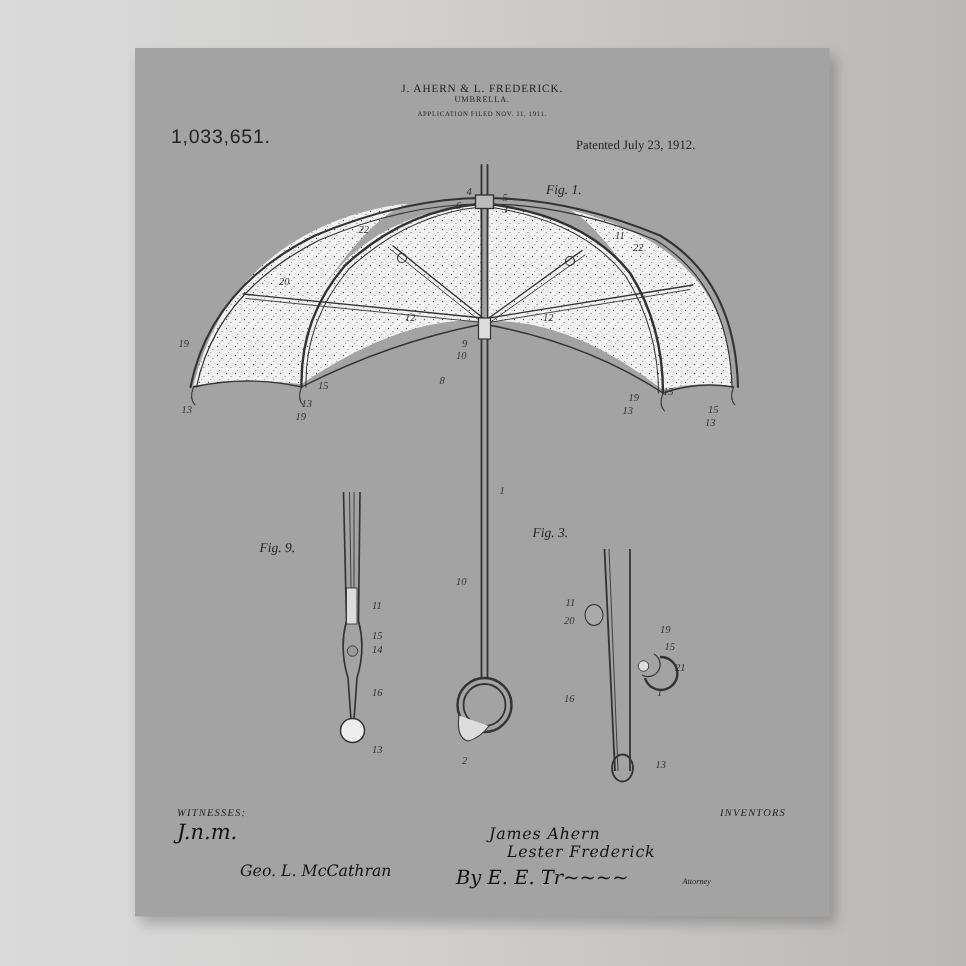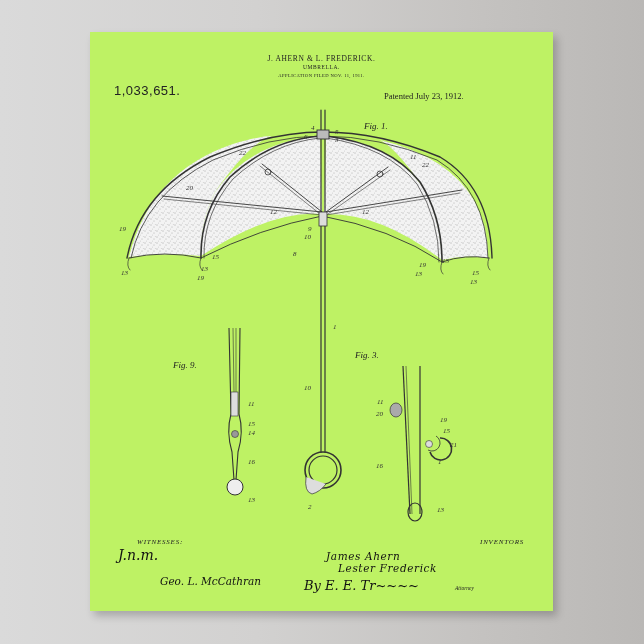--- a/index.html
+++ b/index.html
@@ -3,32 +3,32 @@
 <meta charset="utf-8">
 <style>
   html, body { margin:0; padding:0; }
   body {
     width:644px; height:644px; overflow:hidden; position:relative;
     background: linear-gradient(90deg, #dadada 0%, #d2d1d0 40%, #c4c2c0 75%, #bab8b6 100%);
     font-family: "Liberation Serif", serif;
   }
   .poster {
     position:absolute; left:90px; top:32px; width:463px; height:579px;
-    background:#bef264;
+    background:#a3a3a3;
     box-shadow: 4px 5px 8px rgba(0,0,0,0.22);
   }
   .txt { position:absolute; color:#222; white-space:nowrap; }
   .hdr-names { left:0; width:463px; text-align:center; top:22px; font-size:7.5px; letter-spacing:0.6px; font-family:"Liberation Serif", serif; }
   .hdr-title { left:0; width:463px; text-align:center; top:32px; font-size:5.5px; letter-spacing:0.6px; }
   .hdr-filed { left:0; width:463px; text-align:center; top:41px; font-size:4.6px; letter-spacing:0.4px; }
   .pat-no { left:24px; top:51px; font-size:13px; font-family:"Liberation Sans", sans-serif; letter-spacing:0.5px; }
   .pat-date { left:294px; top:59px; font-size:8.5px; font-family:"Liberation Serif", serif; }
   .fig { font-style:italic; font-size:9px; font-family:"Liberation Serif", serif; }
   .lbl { font-style:italic; font-size:7px; font-family:"Liberation Serif", serif; color:#333; }
-  .witness-hdr { left:47px; top:506px; font-size:7px; font-style:italic; letter-spacing:0.8px; }
+  .witness-hdr { left:28px; top:506px; font-size:7px; font-style:italic; letter-spacing:0.8px; }
   .inventor-hdr { left:390px; top:506px; font-size:7px; font-style:italic; letter-spacing:0.8px; }
   .sig { font-family:"DejaVu Serif", serif; font-style:italic; color:#111; }
   .sig-w1 { left:28px; top:515px; font-size:14px; }
   .sig-w2 { left:30px; top:543px; font-size:10.5px;margin-left:40px; }
   .sig-inv1 { left:236px; top:518px; font-size:10.5px; letter-spacing:0.6px; }
   .sig-inv2 { left:248px; top:530px; font-size:10.5px; letter-spacing:0.6px; }
   .sig-att { left:214px; top:546px; font-size:13px; }
   .att-lbl { left:365px; top:553px; font-size:5.5px; font-style:italic; }
   svg.draw { position:absolute; left:0; top:0; }
 </style>

